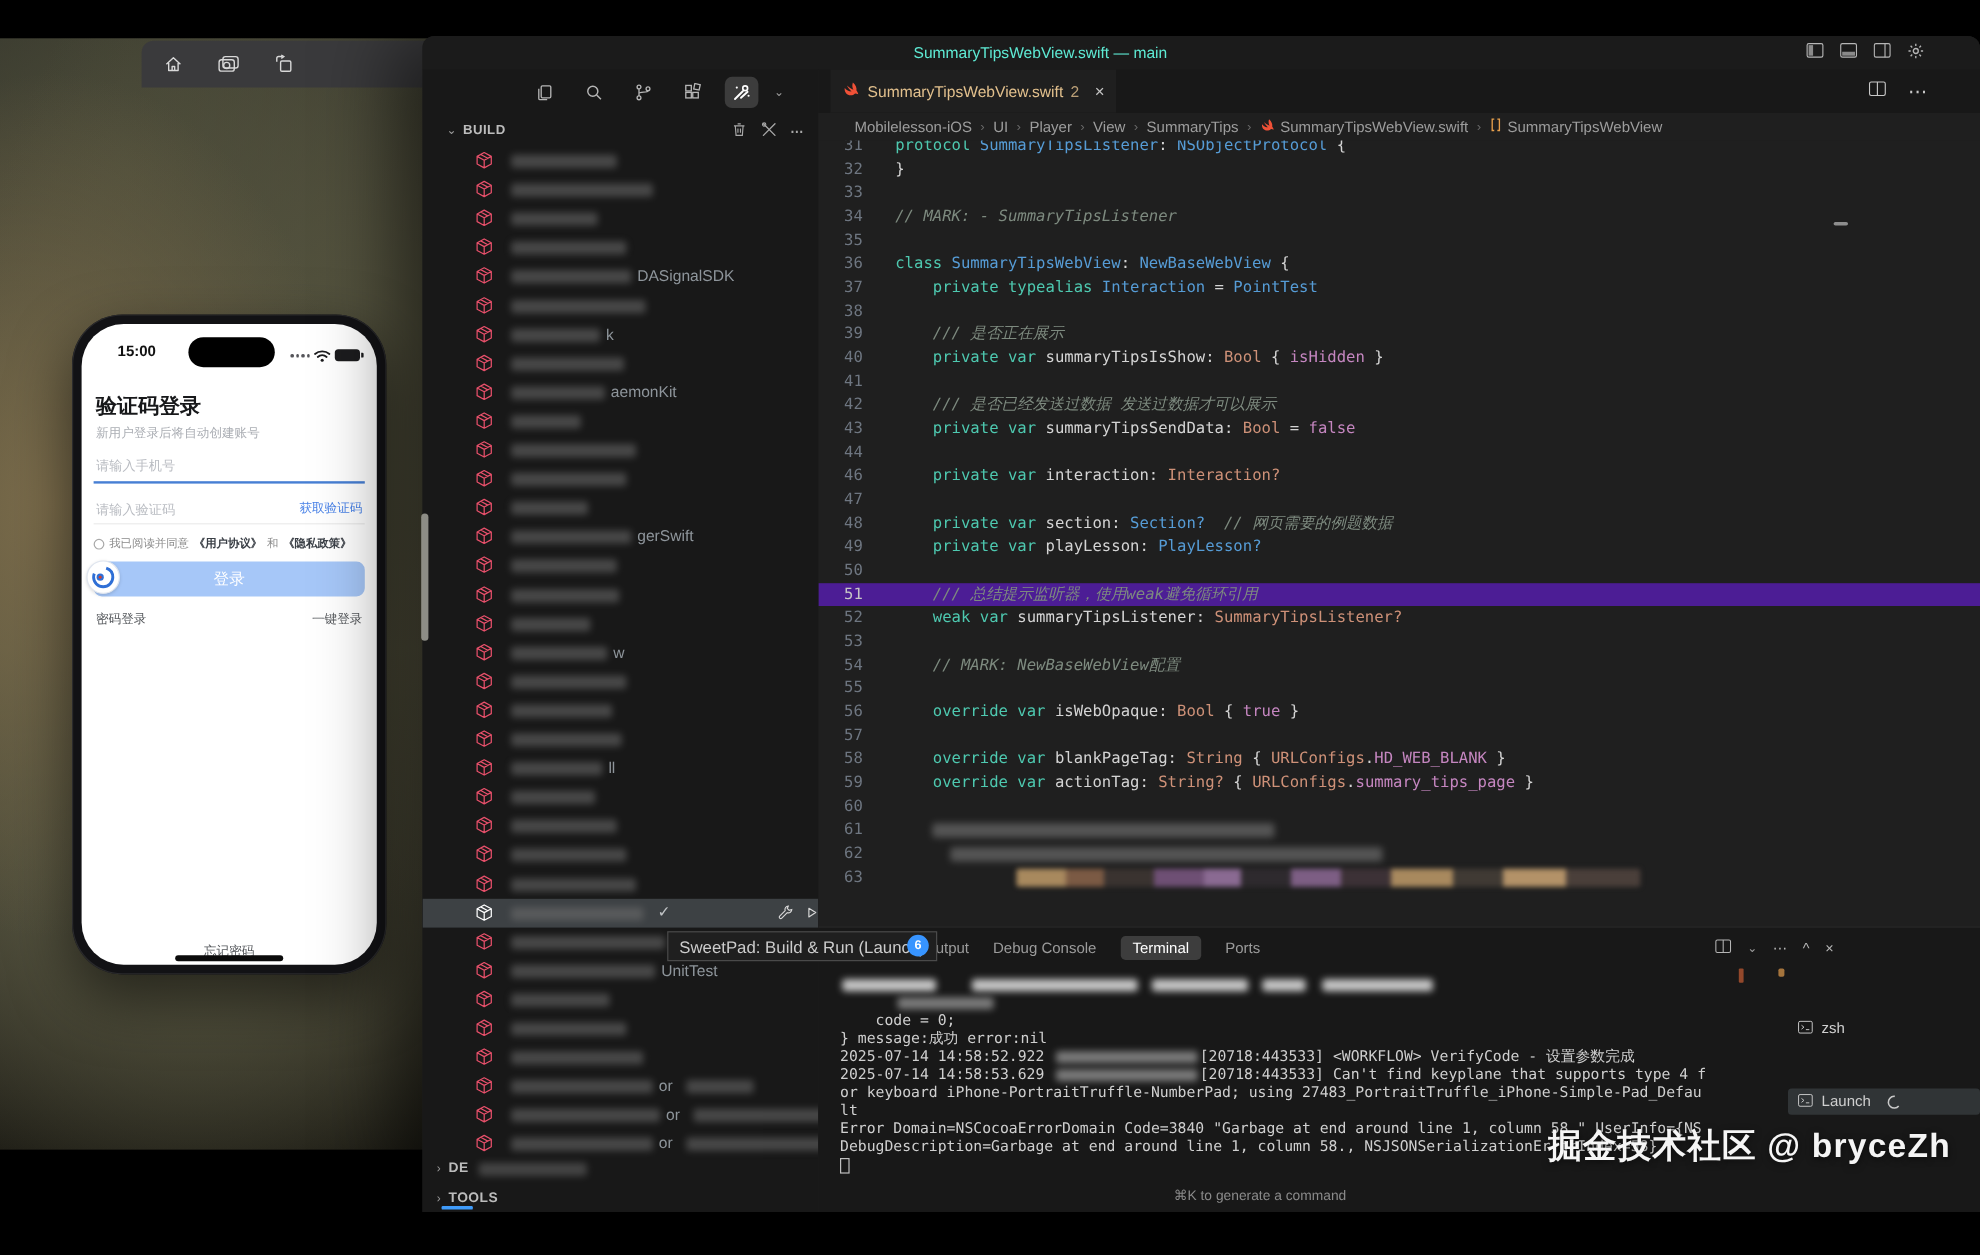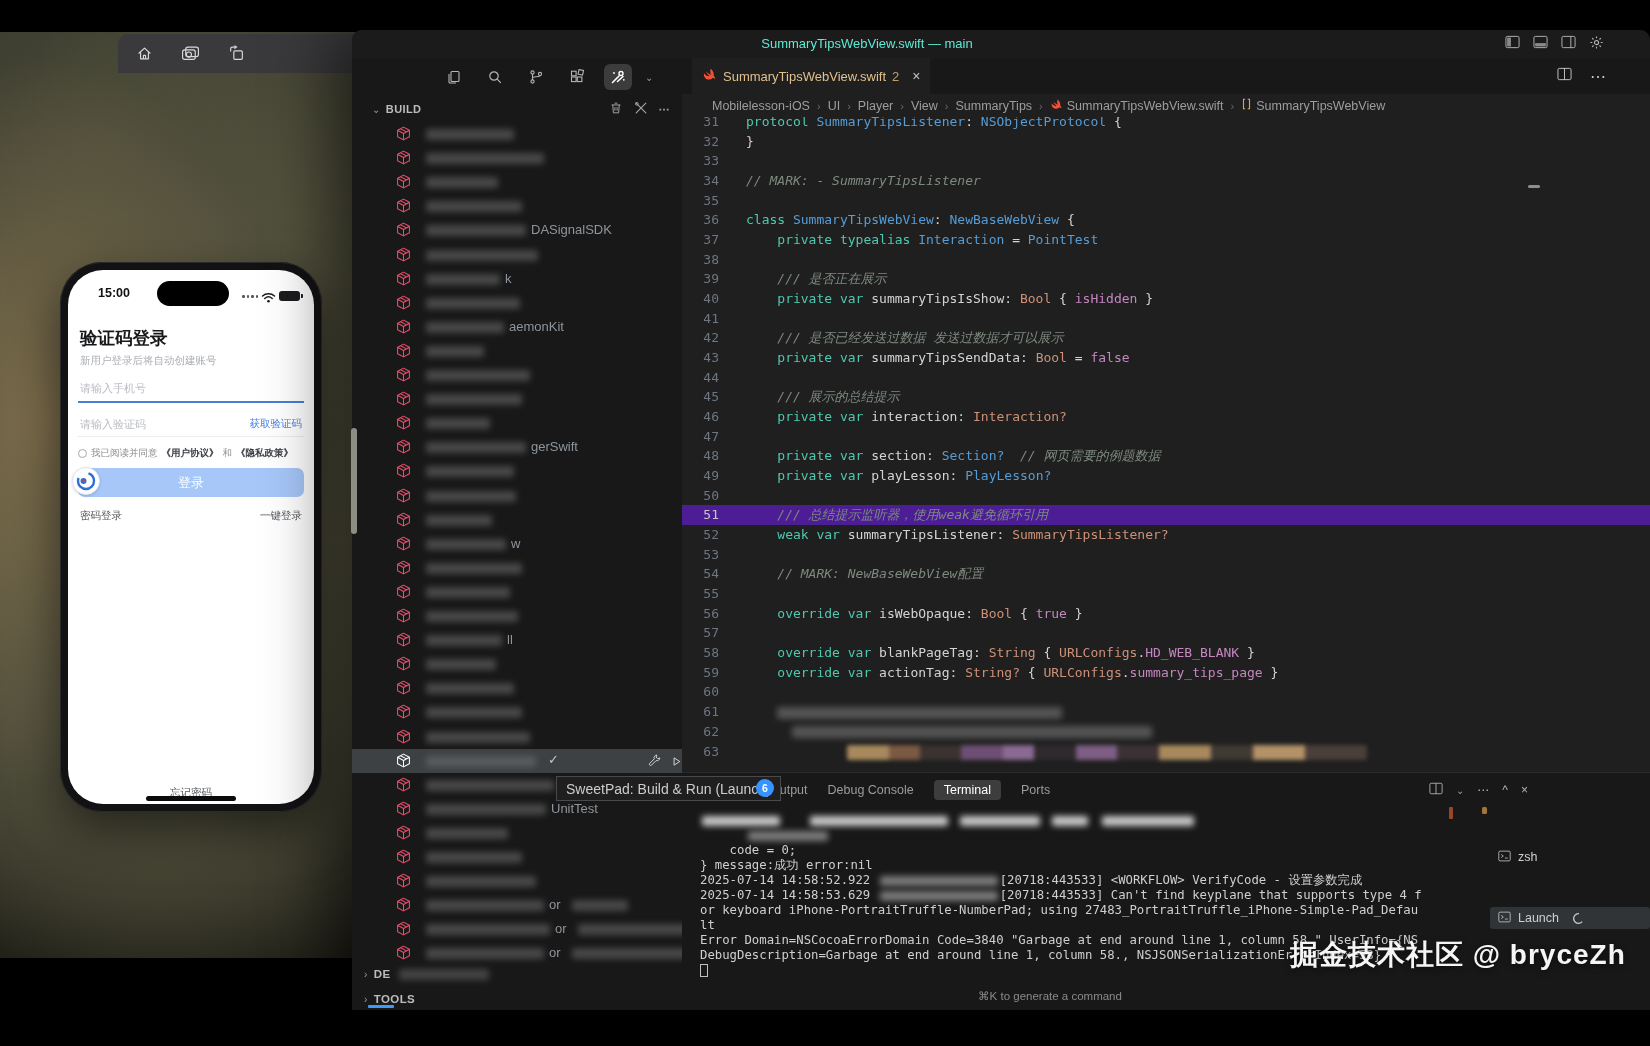--- a/index.html
+++ b/index.html
@@ -615,21 +615,20 @@
               <div class="cl"><span class="ln">35</span><span class="ct"></span></div>
               <div class="cl"><span class="ln">36</span><span class="ct"><span class="tk-kw">class </span><span class="tk-type">SummaryTipsWebView</span><span class="tk-p">: </span><span class="tk-type">NewBaseWebView</span><span class="tk-p"> {</span></span></div>
               <div class="cl"><span class="ln">37</span><span class="ct"><span class="tk-p">    </span><span class="tk-kw">private</span><span class="tk-p"> </span><span class="tk-kw">typealias</span><span class="tk-p"> </span><span class="tk-type">Interaction</span><span class="tk-p"> = </span><span class="tk-type">PointTest</span></span></div>
               <div class="cl"><span class="ln">38</span><span class="ct"></span></div>
               <div class="cl"><span class="ln">39</span><span class="ct"><span class="tk-p">    </span><span class="tk-cmt">/// 是否正在展示</span></span></div>
               <div class="cl"><span class="ln">40</span><span class="ct"><span class="tk-p">    </span><span class="tk-kw">private</span><span class="tk-p"> </span><span class="tk-kw">var</span><span class="tk-p"> </span><span class="tk-id">summaryTipsIsShow</span><span class="tk-p">: </span><span class="tk-type2">Bool</span><span class="tk-p"> { </span><span class="tk-mem">isHidden</span><span class="tk-p"> }</span></span></div>
               <div class="cl"><span class="ln">41</span><span class="ct"></span></div>
               <div class="cl"><span class="ln">42</span><span class="ct"><span class="tk-p">    </span><span class="tk-cmt">/// 是否已经发送过数据 发送过数据才可以展示</span></span></div>
               <div class="cl"><span class="ln">43</span><span class="ct"><span class="tk-p">    </span><span class="tk-kw">private</span><span class="tk-p"> </span><span class="tk-kw">var</span><span class="tk-p"> </span><span class="tk-id">summaryTipsSendData</span><span class="tk-p">: </span><span class="tk-type2">Bool</span><span class="tk-p"> = </span><span class="tk-mem">false</span></span></div>
               <div class="cl"><span class="ln">44</span><span class="ct"></span></div>
-              <div class="cl"><span class="ln">45</span><span class="ct"><span class="tk-p">    </span><span class="tk-cmt">/// 展示的总结提示</span></span></div>
               <div class="cl"><span class="ln">46</span><span class="ct"><span class="tk-p">    </span><span class="tk-kw">private</span><span class="tk-p"> </span><span class="tk-kw">var</span><span class="tk-p"> </span><span class="tk-id">interaction</span><span class="tk-p">: </span><span class="tk-type2">Interaction?</span></span></div>
               <div class="cl"><span class="ln">47</span><span class="ct"></span></div>
               <div class="cl"><span class="ln">48</span><span class="ct"><span class="tk-p">    </span><span class="tk-kw">private</span><span class="tk-p"> </span><span class="tk-kw">var</span><span class="tk-p"> </span><span class="tk-id">section</span><span class="tk-p">: </span><span class="tk-type">Section?</span><span class="tk-p">  </span><span class="tk-cmt">// 网页需要的例题数据</span></span></div>
               <div class="cl"><span class="ln">49</span><span class="ct"><span class="tk-p">    </span><span class="tk-kw">private</span><span class="tk-p"> </span><span class="tk-kw">var</span><span class="tk-p"> </span><span class="tk-id">playLesson</span><span class="tk-p">: </span><span class="tk-type">PlayLesson?</span></span></div>
               <div class="cl"><span class="ln">50</span><span class="ct"></span></div>
               <div class="cl hl"><span class="ln">51</span><span class="ct"><span class="tk-p">    </span><span class="tk-cmt">/// 总结提示监听器，使用weak避免循环引用</span></span></div>
               <div class="cl"><span class="ln">52</span><span class="ct"><span class="tk-p">    </span><span class="tk-kw">weak</span><span class="tk-p"> </span><span class="tk-kw">var</span><span class="tk-p"> </span><span class="tk-id">summaryTipsListener</span><span class="tk-p">: </span><span class="tk-type2">SummaryTipsListener?</span></span></div>
               <div class="cl"><span class="ln">53</span><span class="ct"></span></div>
               <div class="cl"><span class="ln">54</span><span class="ct"><span class="tk-p">    </span><span class="tk-cmt">// MARK: NewBaseWebView配置</span></span></div>
               <div class="cl"><span class="ln">55</span><span class="ct"></span></div>

